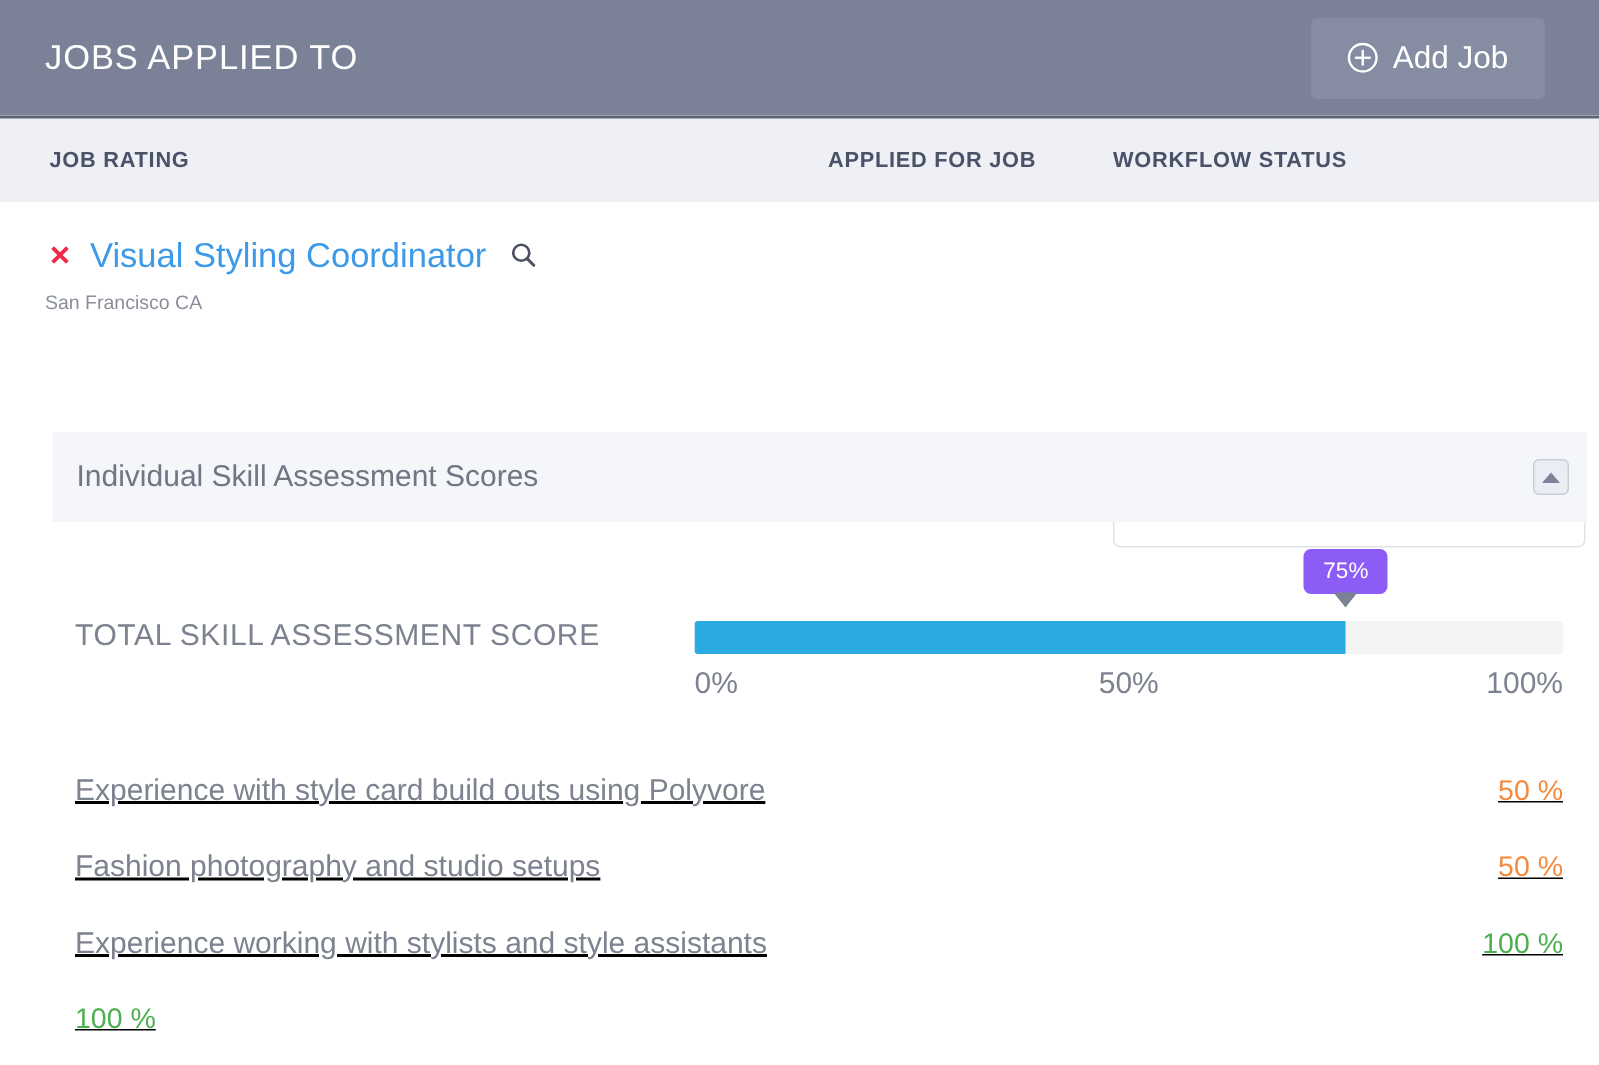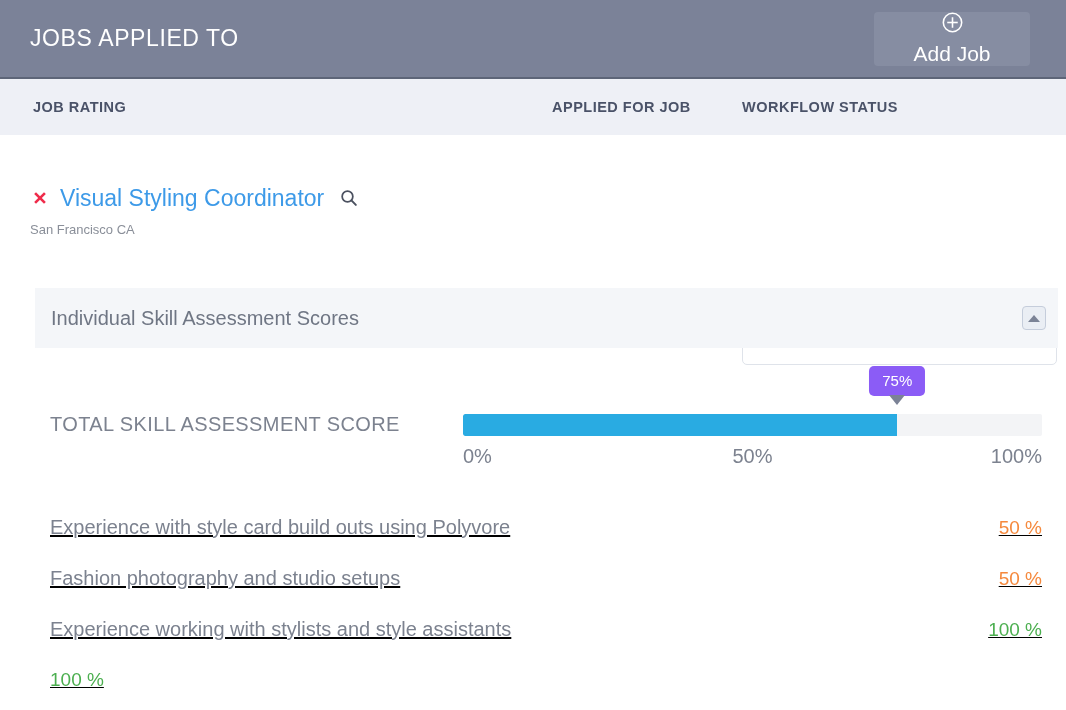--- a/index.html
+++ b/index.html
@@ -39,21 +39,20 @@
     height: 54px;
     min-width: 156px;
     display: flex;
     align-items: center;
     justify-content: center;
     gap: 9px;
     padding: 0 18px;
     box-sizing: border-box;
     cursor: pointer;
     user-select: none;
-    flex-direction: column;
   }
   .add-job-label {
     color: #ffffff;
     font-size: 21px;
     white-space: nowrap;
   }
   .plus-circle {
     width: 21px;
     height: 21px;
     flex: 0 0 auto;
@@ -85,21 +84,20 @@
   
   .job-row {
     position: relative;
     height: 122px;
     background: #ffffff;
   }
   .job-main {
     position: absolute;
     left: 30px;
     top: 18px;
-    margin-top: 28px;
   }
   .job-title-line {
     display: flex;
     align-items: center;
     gap: 10px;
     height: 34px;
   }
   .x-icon {
     width: 20px;
     height: 20px;

